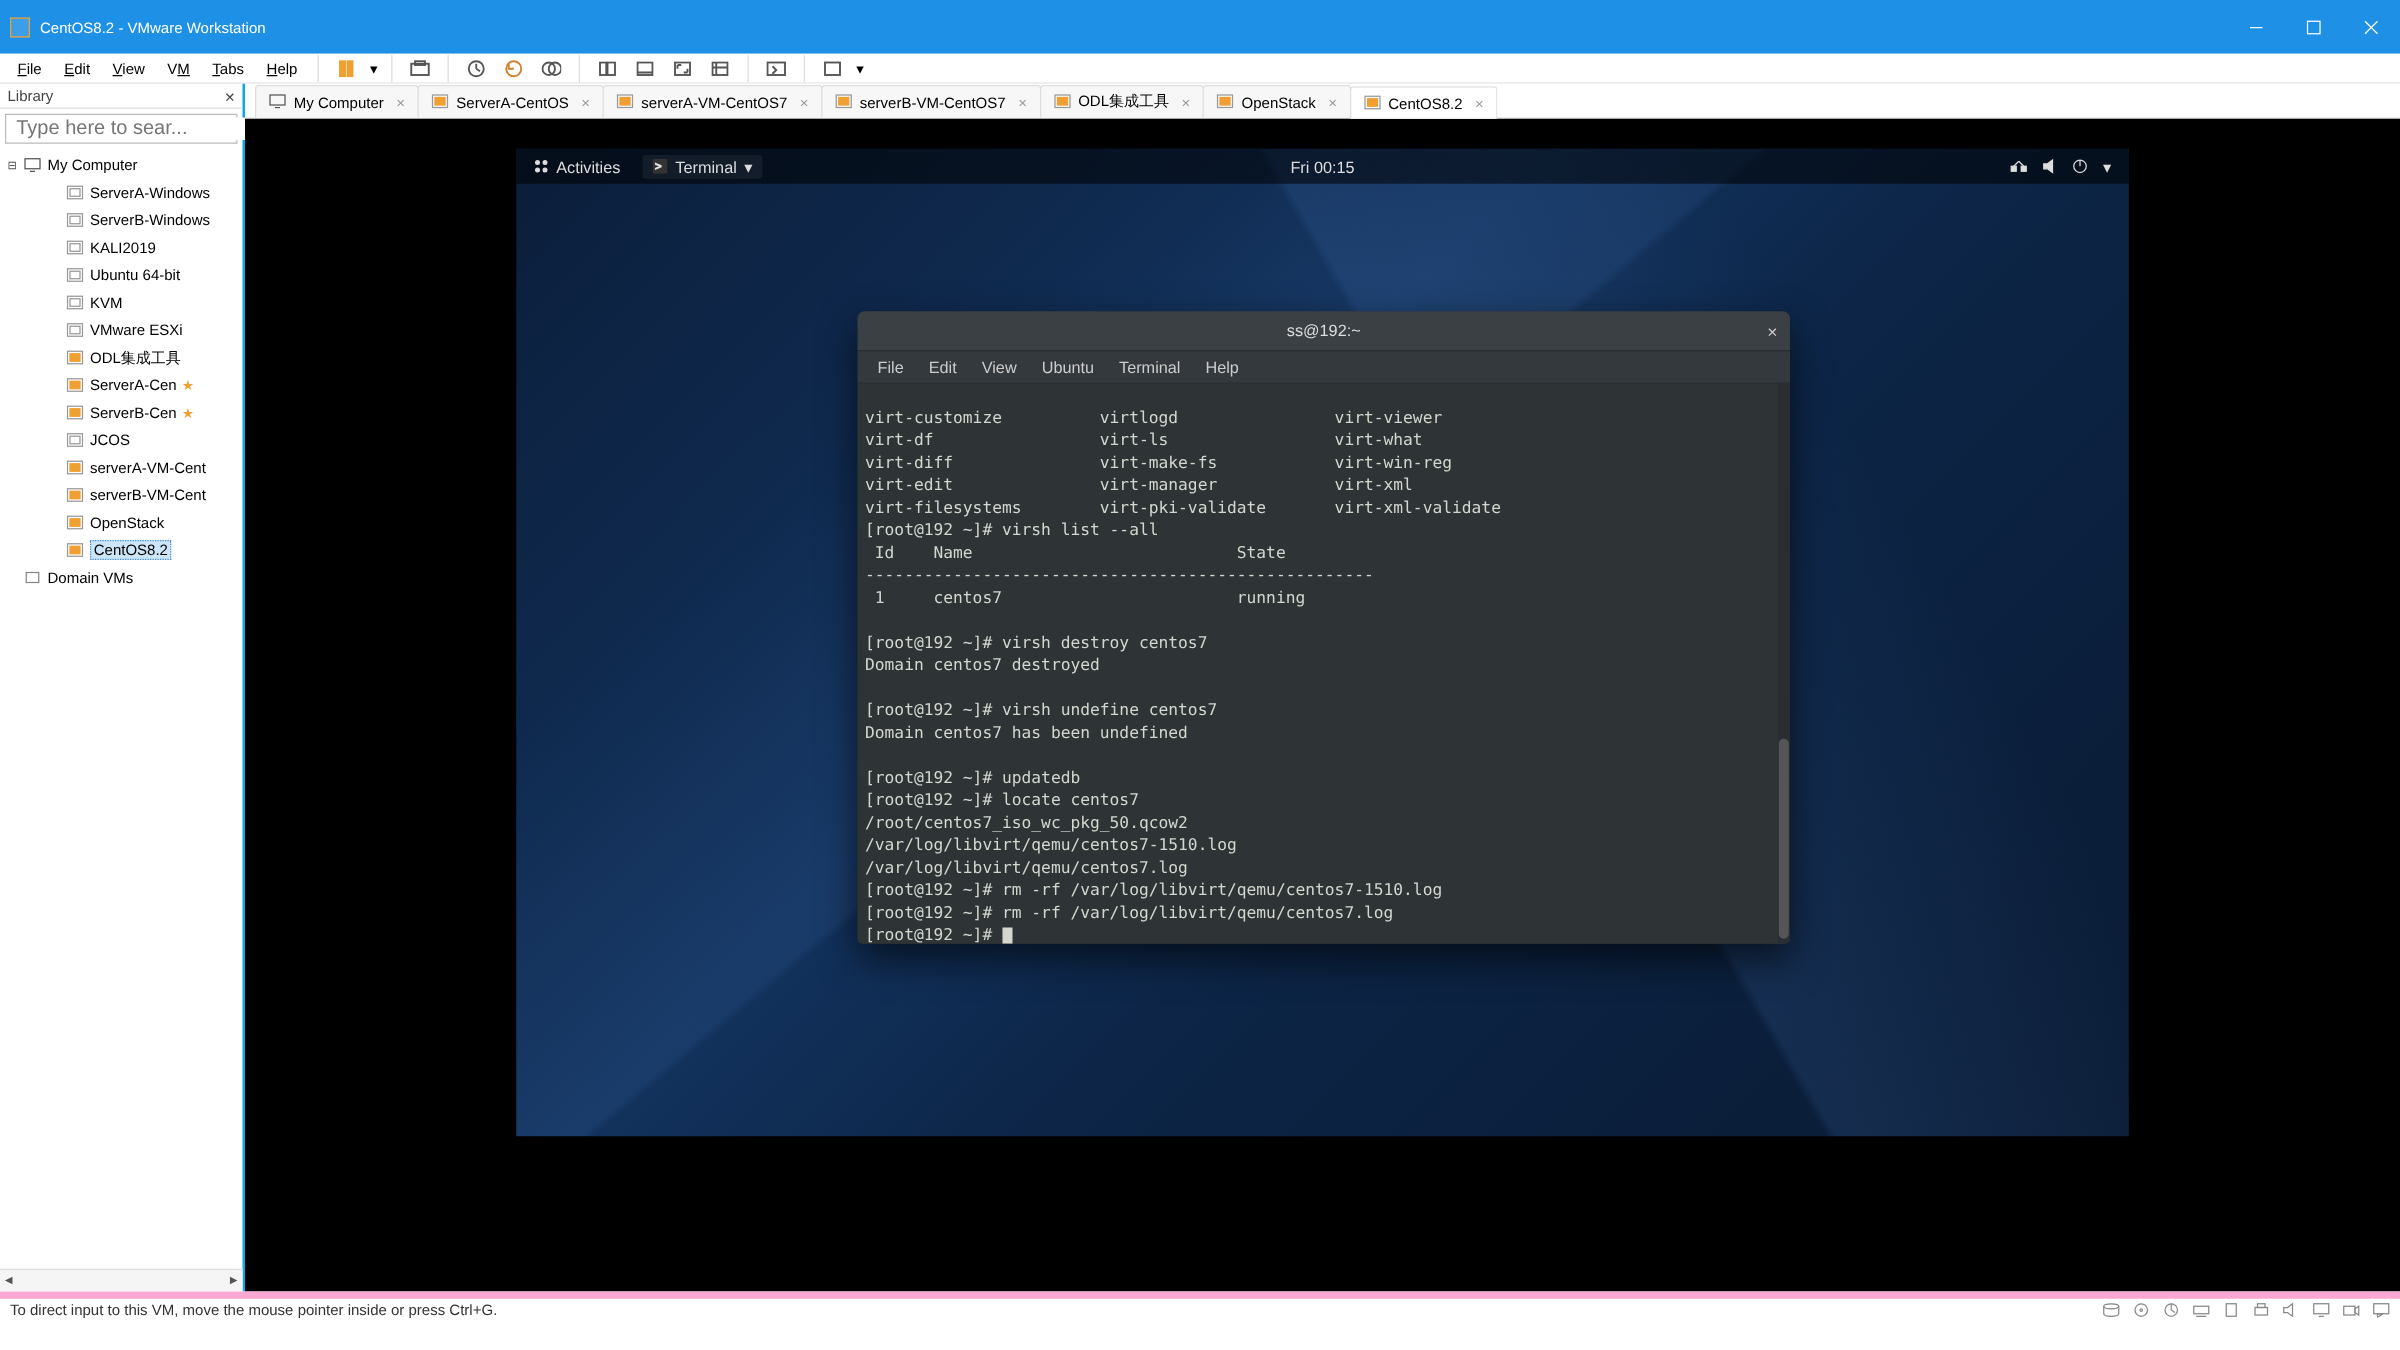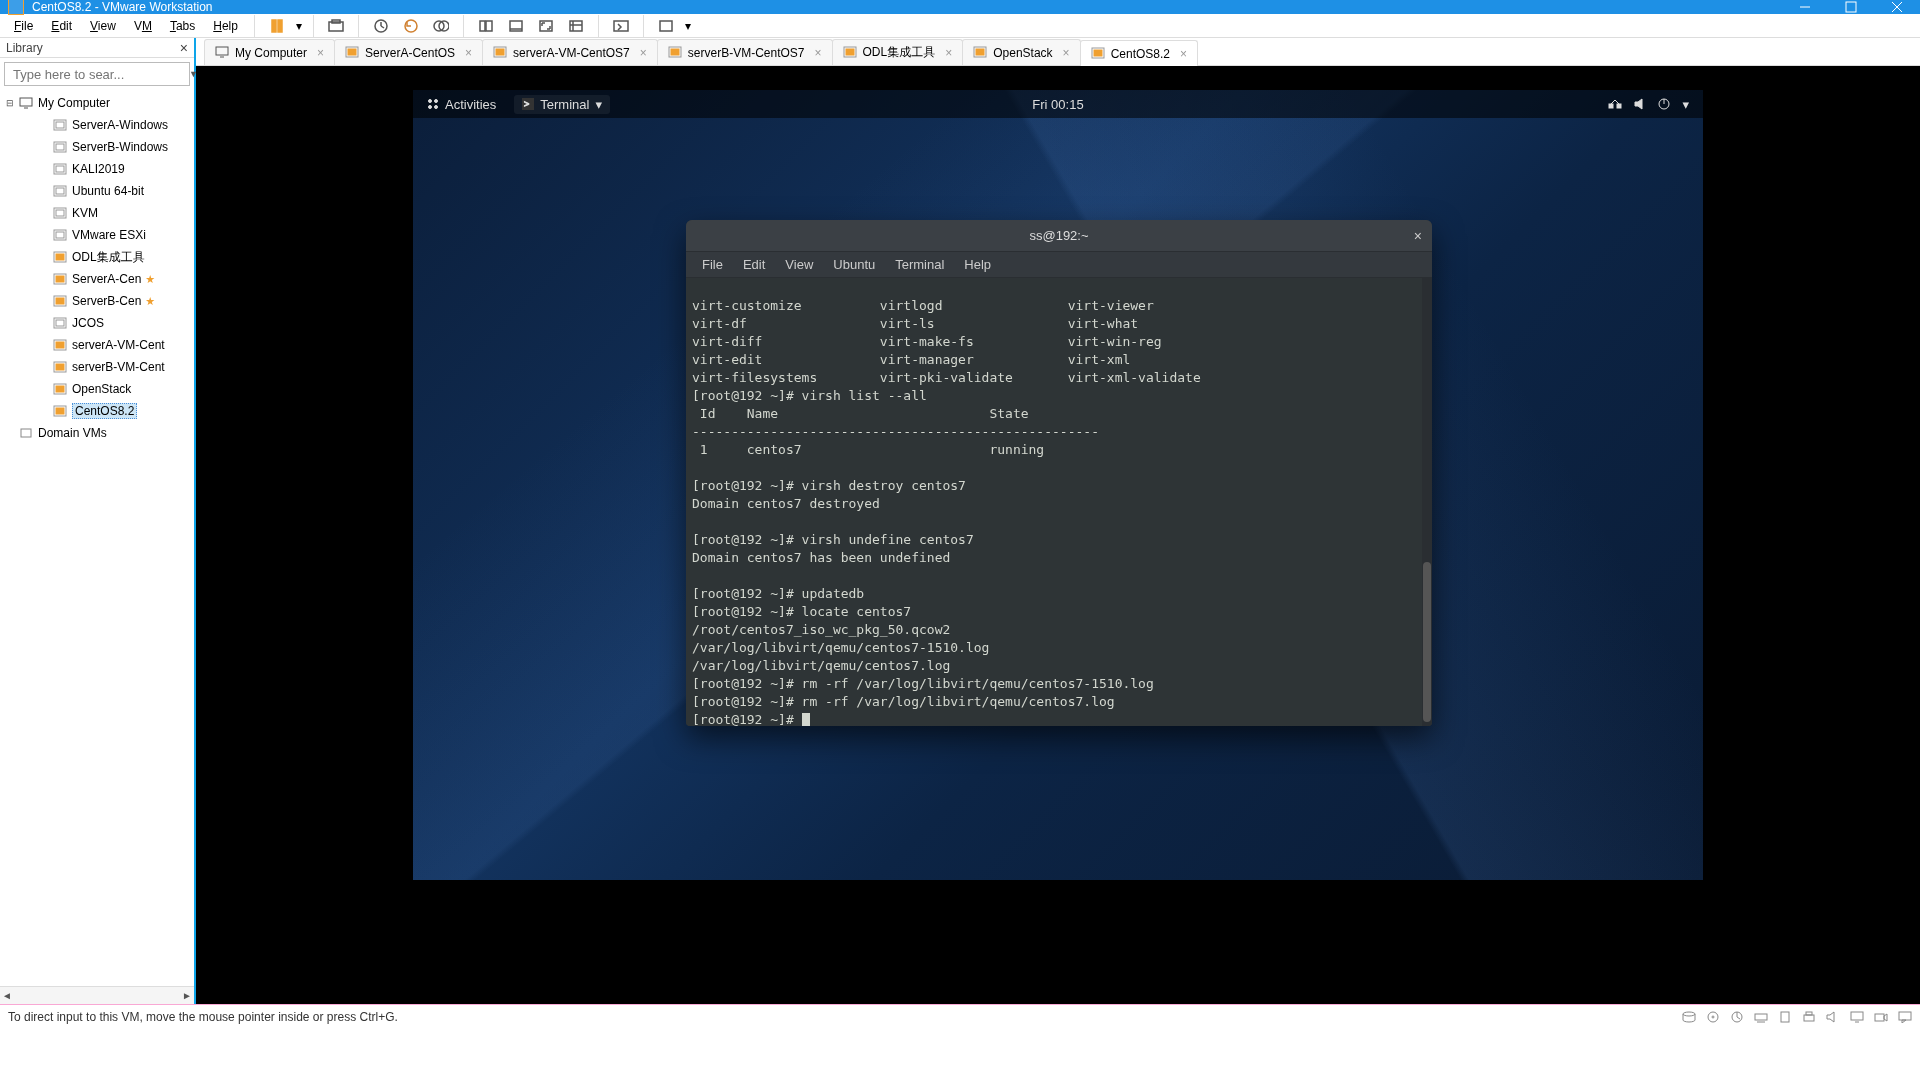--- a/index.html
+++ b/index.html
@@ -1,19 +1,19 @@
 <!DOCTYPE html>
 <html><head>
 <meta charset="utf-8">
 <style>
 * { margin:0; padding:0; box-sizing:border-box; font-family:"Segoe UI",Tahoma,sans-serif; }
 body { width:1920px; height:1080px; overflow:hidden; background:#fff; font-size:12px; color:#000; }
 
 
-.titlebar { height:14px; background:#1e90e5; display:flex; align-items:center; color:#fff; }
+.titlebar { height:43px; background:#1e90e5; display:flex; align-items:center; color:#fff; }
 .titlebar .app-icon { width:16px; height:16px; margin:0 8px; border:1px solid #f0a030; background:#fff2; }
 .titlebar .title { flex:1; font-size:12px; }
 .titlebar .winbtn { width:46px; height:30px; display:flex; align-items:center; justify-content:center; cursor:default; }
 .titlebar .winbtn svg { stroke:#fff; stroke-width:1; fill:none; }
 
 
 .menubar { height:24px; display:flex; align-items:center; border-bottom:1px solid #ddd; padding:0 6px; gap:2px; background:#fff; }
 .menuitem { padding:2px 8px; }
 .menuitem u { text-decoration:underline; }
 .tool { width:28px; height:28px; display:flex; align-items:center; justify-content:center; border-radius:2px; }
@@ -23,21 +23,21 @@
 .chev { width:12px; display:flex; align-items:center; justify-content:center; }
 
 .mainrow { display:flex; height:calc(100% - 30px - 24px - 36px - 24px); }
 
 
 .library { width:196px; border-right:2px solid #0ea5e9; display:flex; flex-direction:column; background:#fff; }
 .lib-hdr { height:20px; display:flex; align-items:center; justify-content:space-between; padding:0 6px; border-bottom:1px solid #ddd; color:#444; }
 .lib-hdr .close { font-size:14px; cursor:default; }
 .lib-search { height:24px; display:flex; align-items:center; border:1px solid #bbb; margin:4px; padding:0 4px; }
 .lib-search .mag { width:14px; height:14px; margin-right:4px; }
-.lib-search input { flex:1; border:none; outline:none; font-size:13px; color:#888; }
+.lib-search input { flex:1; border:none; outline:none; font-size:16px; color:#888; }
 .lib-search .dd { width:12px; color:#555; font-size:9px; }
 .tree { flex:1; overflow:hidden; padding:2px 0; }
 .tree .node { display:flex; align-items:center; height:22px; padding-left:6px; white-space:nowrap; }
 .tree .node .tw { width:12px; font-size:9px; color:#555; }
 .tree .node .ic { width:16px; height:14px; margin-right:4px; display:inline-flex; align-items:center; justify-content:center; }
 .tree .node.lvl2 { padding-left:40px; }
 .tree .node.sel .lbl { background:#cde6f7; border:1px dotted #4a90d9; padding:0 2px; }
 .tree .star { color:#f0a030; margin-left:4px; font-size:11px; }
 .ic-host svg, .ic-vm svg { stroke:#555; fill:none; }
 .ic-vm.on svg rect.inner { fill:#f0a030; stroke:#f0a030; }
@@ -68,21 +68,21 @@
 .termtitle { height:32px; background:#3b4045; display:flex; align-items:center; justify-content:center; color:#ddd; font-size:13px; position:relative; border-bottom:1px solid #2a2e32; }
 .termtitle .tclose { position:absolute; right:10px; font-size:14px; color:#ccc; }
 .termmenu { height:26px; background:#34393e; display:flex; align-items:center; gap:4px; padding:0 8px; color:#ccc; font-size:13px; border-bottom:1px solid #2a2e32;}
 .termmenu span { padding:2px 8px; }
 .termbody { flex:1; background:#2e3436; color:#d3d7cf; font-family:"DejaVu Sans Mono","Courier New",monospace; font-size:13px; line-height:18px; padding:4px 6px; white-space:pre; overflow:hidden; position:relative;margin-top:15px; }
 .termbody .cursor { display:inline-block; width:8px; height:14px; background:#d3d7cf; vertical-align:text-bottom; }
 .termscroll { position:absolute; right:0; top:58px; bottom:0; width:10px; background:#2a2e32; }
 .termscroll .thumb { position:absolute; left:1px; right:1px; bottom:4px; height:160px; background:#555; border-radius:4px; }
 
 
-.statusbar { height:24px; border-top:1px solid #f9a8d4; display:flex; align-items:center; padding:0 8px; font-size:12px; color:#333; background:#fff; }
+.statusbar { height:24px; border-top:6px solid #f9a8d4; display:flex; align-items:center; padding:0 8px; font-size:12px; color:#333; background:#fff; }
 .statusbar .sicons { margin-left:auto; display:flex; gap:10px; }
 .statusbar .sicons svg { stroke:#888; fill:none; }
 
 </style>
 </head>
 <body>
 
 <div class="titlebar">
   <div class="app-icon"></div>
   <div class="title">CentOS8.2 - VMware Workstation</div>

